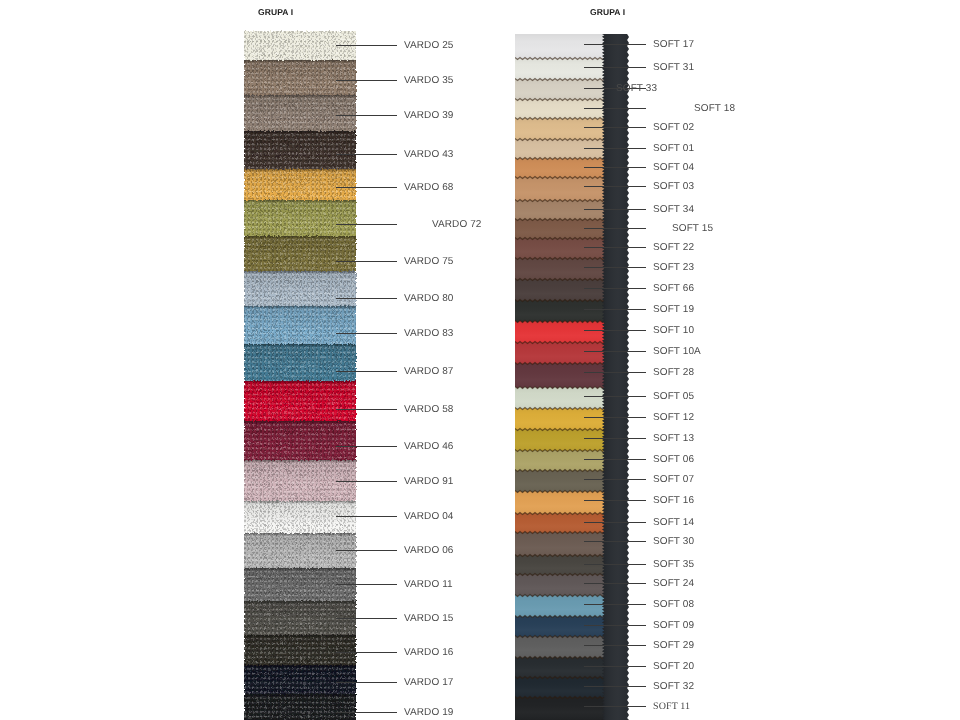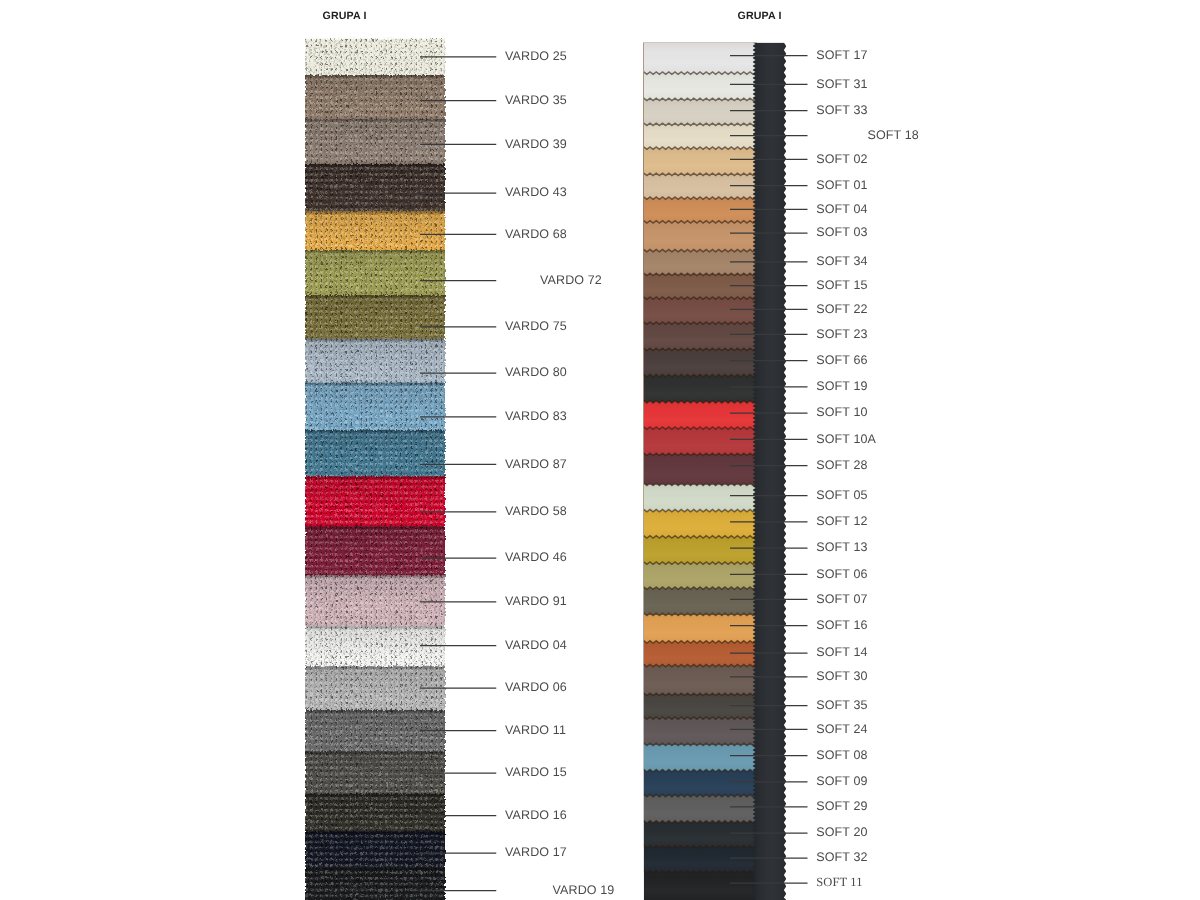--- a/index.html
+++ b/index.html
@@ -197,21 +197,21 @@
     <div class="lbl" style="left: 404px; top: 545px;">VARDO 06</div>
     <div class="lead" style="left: 336px; width: 61px; top: 584px;"></div>
     <div class="lbl" style="left: 404px; top: 579px;">VARDO 11</div>
     <div class="lead" style="left: 336px; width: 61px; top: 618px;"></div>
     <div class="lbl" style="left: 404px; top: 613px;">VARDO 15</div>
     <div class="lead" style="left: 336px; width: 61px; top: 652px;"></div>
     <div class="lbl" style="left: 404px; top: 647px;">VARDO 16</div>
     <div class="lead" style="left: 336px; width: 61px; top: 682px;"></div>
     <div class="lbl" style="left: 404px; top: 677px;">VARDO 17</div>
     <div class="lead" style="left: 336px; width: 61px; top: 712px;"></div>
-    <div class="lbl" style="left: 404px; top: 707px; margin-left: 38px;">VARDO 19</div>
+    <div class="lbl" style="left: 404px; top: 707px;">VARDO 19</div>
     <div class="coltitle" style="left: 590px; top: 7px;">GRUPA I</div>
     <div class="stack" style="left: 515px; width: 90px; top: 34px; height: 686px;">
       <svg width="90" height="692" viewBox="0 0 90 692" style="position: absolute; left: 0px; top: 0px;">
         <g>
           <path d="M0,0 L90,0 L90.00,686.00 L0.00,686.00 Z" fill="#212325"></path>
           <path d="M0,662.50 L90,662.50 L90.00,686.00 L0.00,686.00 Z" fill="url(#lgrad)"></path>
         </g>
         <g>
           <path d="M0,0 L90,0 L90.00,662.50 L87.50,664.40 L85.00,662.50 L82.50,664.40 L80.00,662.50 L77.50,664.40 L75.00,662.50 L72.50,664.40 L70.00,662.50 L67.50,664.40 L65.00,662.50 L62.50,664.40 L60.00,662.50 L57.50,664.40 L55.00,662.50 L52.50,664.40 L50.00,662.50 L47.50,664.40 L45.00,662.50 L42.50,664.40 L40.00,662.50 L37.50,664.40 L35.00,662.50 L32.50,664.40 L30.00,662.50 L27.50,664.40 L25.00,662.50 L22.50,664.40 L20.00,662.50 L17.50,664.40 L15.00,662.50 L12.50,664.40 L10.00,662.50 L7.50,664.40 L5.00,662.50 L2.50,664.40 L0.00,662.50 Z" fill="#202931"></path>
           <path d="M0,642.50 L90,642.50 L90.00,662.50 L87.50,664.40 L85.00,662.50 L82.50,664.40 L80.00,662.50 L77.50,664.40 L75.00,662.50 L72.50,664.40 L70.00,662.50 L67.50,664.40 L65.00,662.50 L62.50,664.40 L60.00,662.50 L57.50,664.40 L55.00,662.50 L52.50,664.40 L50.00,662.50 L47.50,664.40 L45.00,662.50 L42.50,664.40 L40.00,662.50 L37.50,664.40 L35.00,662.50 L32.50,664.40 L30.00,662.50 L27.50,664.40 L25.00,662.50 L22.50,664.40 L20.00,662.50 L17.50,664.40 L15.00,662.50 L12.50,664.40 L10.00,662.50 L7.50,664.40 L5.00,662.50 L2.50,664.40 L0.00,662.50 Z" fill="url(#lgrad)"></path>
@@ -378,35 +378,35 @@
       <svg width="27" height="686" viewBox="0 0 27 686" style="position: absolute; left: 0px; top: 0px;">
         <path d="M2.40,0 L25.1,0 L27.00,3.00 L25.10,6.00 L27.00,9.00 L25.10,12.00 L27.00,15.00 L25.10,18.00 L27.00,21.00 L25.10,24.00 L27.00,27.00 L25.10,30.00 L27.00,33.00 L25.10,36.00 L27.00,39.00 L25.10,42.00 L27.00,45.00 L25.10,48.00 L27.00,51.00 L25.10,54.00 L27.00,57.00 L25.10,60.00 L27.00,63.00 L25.10,66.00 L27.00,69.00 L25.10,72.00 L27.00,75.00 L25.10,78.00 L27.00,81.00 L25.10,84.00 L27.00,87.00 L25.10,90.00 L27.00,93.00 L25.10,96.00 L27.00,99.00 L25.10,102.00 L27.00,105.00 L25.10,108.00 L27.00,111.00 L25.10,114.00 L27.00,117.00 L25.10,120.00 L27.00,123.00 L25.10,126.00 L27.00,129.00 L25.10,132.00 L27.00,135.00 L25.10,138.00 L27.00,141.00 L25.10,144.00 L27.00,147.00 L25.10,150.00 L27.00,153.00 L25.10,156.00 L27.00,159.00 L25.10,162.00 L27.00,165.00 L25.10,168.00 L27.00,171.00 L25.10,174.00 L27.00,177.00 L25.10,180.00 L27.00,183.00 L25.10,186.00 L27.00,189.00 L25.10,192.00 L27.00,195.00 L25.10,198.00 L27.00,201.00 L25.10,204.00 L27.00,207.00 L25.10,210.00 L27.00,213.00 L25.10,216.00 L27.00,219.00 L25.10,222.00 L27.00,225.00 L25.10,228.00 L27.00,231.00 L25.10,234.00 L27.00,237.00 L25.10,240.00 L27.00,243.00 L25.10,246.00 L27.00,249.00 L25.10,252.00 L27.00,255.00 L25.10,258.00 L27.00,261.00 L25.10,264.00 L27.00,267.00 L25.10,270.00 L27.00,273.00 L25.10,276.00 L27.00,279.00 L25.10,282.00 L27.00,285.00 L25.10,288.00 L27.00,291.00 L25.10,294.00 L27.00,297.00 L25.10,300.00 L27.00,303.00 L25.10,306.00 L27.00,309.00 L25.10,312.00 L27.00,315.00 L25.10,318.00 L27.00,321.00 L25.10,324.00 L27.00,327.00 L25.10,330.00 L27.00,333.00 L25.10,336.00 L27.00,339.00 L25.10,342.00 L27.00,345.00 L25.10,348.00 L27.00,351.00 L25.10,354.00 L27.00,357.00 L25.10,360.00 L27.00,363.00 L25.10,366.00 L27.00,369.00 L25.10,372.00 L27.00,375.00 L25.10,378.00 L27.00,381.00 L25.10,384.00 L27.00,387.00 L25.10,390.00 L27.00,393.00 L25.10,396.00 L27.00,399.00 L25.10,402.00 L27.00,405.00 L25.10,408.00 L27.00,411.00 L25.10,414.00 L27.00,417.00 L25.10,420.00 L27.00,423.00 L25.10,426.00 L27.00,429.00 L25.10,432.00 L27.00,435.00 L25.10,438.00 L27.00,441.00 L25.10,444.00 L27.00,447.00 L25.10,450.00 L27.00,453.00 L25.10,456.00 L27.00,459.00 L25.10,462.00 L27.00,465.00 L25.10,468.00 L27.00,471.00 L25.10,474.00 L27.00,477.00 L25.10,480.00 L27.00,483.00 L25.10,486.00 L27.00,489.00 L25.10,492.00 L27.00,495.00 L25.10,498.00 L27.00,501.00 L25.10,504.00 L27.00,507.00 L25.10,510.00 L27.00,513.00 L25.10,516.00 L27.00,519.00 L25.10,522.00 L27.00,525.00 L25.10,528.00 L27.00,531.00 L25.10,534.00 L27.00,537.00 L25.10,540.00 L27.00,543.00 L25.10,546.00 L27.00,549.00 L25.10,552.00 L27.00,555.00 L25.10,558.00 L27.00,561.00 L25.10,564.00 L27.00,567.00 L25.10,570.00 L27.00,573.00 L25.10,576.00 L27.00,579.00 L25.10,582.00 L27.00,585.00 L25.10,588.00 L27.00,591.00 L25.10,594.00 L27.00,597.00 L25.10,600.00 L27.00,603.00 L25.10,606.00 L27.00,609.00 L25.10,612.00 L27.00,615.00 L25.10,618.00 L27.00,621.00 L25.10,624.00 L27.00,627.00 L25.10,630.00 L27.00,633.00 L25.10,636.00 L27.00,639.00 L25.10,642.00 L27.00,645.00 L25.10,648.00 L27.00,651.00 L25.10,654.00 L27.00,657.00 L25.10,660.00 L27.00,663.00 L25.10,666.00 L27.00,669.00 L25.10,672.00 L27.00,675.00 L25.10,678.00 L27.00,681.00 L25.10,684.00 L27.00,686.00 L2.40,686 L0.00,684.40 L2.40,682.80 L0.00,681.20 L2.40,679.60 L0.00,678.00 L2.40,676.40 L0.00,674.80 L2.40,673.20 L0.00,671.60 L2.40,670.00 L0.00,668.40 L2.40,666.80 L0.00,665.20 L2.40,663.60 L0.00,662.00 L2.40,660.40 L0.00,658.80 L2.40,657.20 L0.00,655.60 L2.40,654.00 L0.00,652.40 L2.40,650.80 L0.00,649.20 L2.40,647.60 L0.00,646.00 L2.40,644.40 L0.00,642.80 L2.40,641.20 L0.00,639.60 L2.40,638.00 L0.00,636.40 L2.40,634.80 L0.00,633.20 L2.40,631.60 L0.00,630.00 L2.40,628.40 L0.00,626.80 L2.40,625.20 L0.00,623.60 L2.40,622.00 L0.00,620.40 L2.40,618.80 L0.00,617.20 L2.40,615.60 L0.00,614.00 L2.40,612.40 L0.00,610.80 L2.40,609.20 L0.00,607.60 L2.40,606.00 L0.00,604.40 L2.40,602.80 L0.00,601.20 L2.40,599.60 L0.00,598.00 L2.40,596.40 L0.00,594.80 L2.40,593.20 L0.00,591.60 L2.40,590.00 L0.00,588.40 L2.40,586.80 L0.00,585.20 L2.40,583.60 L0.00,582.00 L2.40,580.40 L0.00,578.80 L2.40,577.20 L0.00,575.60 L2.40,574.00 L0.00,572.40 L2.40,570.80 L0.00,569.20 L2.40,567.60 L0.00,566.00 L2.40,564.40 L0.00,562.80 L2.40,561.20 L0.00,559.60 L2.40,558.00 L0.00,556.40 L2.40,554.80 L0.00,553.20 L2.40,551.60 L0.00,550.00 L2.40,548.40 L0.00,546.80 L2.40,545.20 L0.00,543.60 L2.40,542.00 L0.00,540.40 L2.40,538.80 L0.00,537.20 L2.40,535.60 L0.00,534.00 L2.40,532.40 L0.00,530.80 L2.40,529.20 L0.00,527.60 L2.40,526.00 L0.00,524.40 L2.40,522.80 L0.00,521.20 L2.40,519.60 L0.00,518.00 L2.40,516.40 L0.00,514.80 L2.40,513.20 L0.00,511.60 L2.40,510.00 L0.00,508.40 L2.40,506.80 L0.00,505.20 L2.40,503.60 L0.00,502.00 L2.40,500.40 L0.00,498.80 L2.40,497.20 L0.00,495.60 L2.40,494.00 L0.00,492.40 L2.40,490.80 L0.00,489.20 L2.40,487.60 L0.00,486.00 L2.40,484.40 L0.00,482.80 L2.40,481.20 L0.00,479.60 L2.40,478.00 L0.00,476.40 L2.40,474.80 L0.00,473.20 L2.40,471.60 L0.00,470.00 L2.40,468.40 L0.00,466.80 L2.40,465.20 L0.00,463.60 L2.40,462.00 L0.00,460.40 L2.40,458.80 L0.00,457.20 L2.40,455.60 L0.00,454.00 L2.40,452.40 L0.00,450.80 L2.40,449.20 L0.00,447.60 L2.40,446.00 L0.00,444.40 L2.40,442.80 L0.00,441.20 L2.40,439.60 L0.00,438.00 L2.40,436.40 L0.00,434.80 L2.40,433.20 L0.00,431.60 L2.40,430.00 L0.00,428.40 L2.40,426.80 L0.00,425.20 L2.40,423.60 L0.00,422.00 L2.40,420.40 L0.00,418.80 L2.40,417.20 L0.00,415.60 L2.40,414.00 L0.00,412.40 L2.40,410.80 L0.00,409.20 L2.40,407.60 L0.00,406.00 L2.40,404.40 L0.00,402.80 L2.40,401.20 L0.00,399.60 L2.40,398.00 L0.00,396.40 L2.40,394.80 L0.00,393.20 L2.40,391.60 L0.00,390.00 L2.40,388.40 L0.00,386.80 L2.40,385.20 L0.00,383.60 L2.40,382.00 L0.00,380.40 L2.40,378.80 L0.00,377.20 L2.40,375.60 L0.00,374.00 L2.40,372.40 L0.00,370.80 L2.40,369.20 L0.00,367.60 L2.40,366.00 L0.00,364.40 L2.40,362.80 L0.00,361.20 L2.40,359.60 L0.00,358.00 L2.40,356.40 L0.00,354.80 L2.40,353.20 L0.00,351.60 L2.40,350.00 L0.00,348.40 L2.40,346.80 L0.00,345.20 L2.40,343.60 L0.00,342.00 L2.40,340.40 L0.00,338.80 L2.40,337.20 L0.00,335.60 L2.40,334.00 L0.00,332.40 L2.40,330.80 L0.00,329.20 L2.40,327.60 L0.00,326.00 L2.40,324.40 L0.00,322.80 L2.40,321.20 L0.00,319.60 L2.40,318.00 L0.00,316.40 L2.40,314.80 L0.00,313.20 L2.40,311.60 L0.00,310.00 L2.40,308.40 L0.00,306.80 L2.40,305.20 L0.00,303.60 L2.40,302.00 L0.00,300.40 L2.40,298.80 L0.00,297.20 L2.40,295.60 L0.00,294.00 L2.40,292.40 L0.00,290.80 L2.40,289.20 L0.00,287.60 L2.40,286.00 L0.00,284.40 L2.40,282.80 L0.00,281.20 L2.40,279.60 L0.00,278.00 L2.40,276.40 L0.00,274.80 L2.40,273.20 L0.00,271.60 L2.40,270.00 L0.00,268.40 L2.40,266.80 L0.00,265.20 L2.40,263.60 L0.00,262.00 L2.40,260.40 L0.00,258.80 L2.40,257.20 L0.00,255.60 L2.40,254.00 L0.00,252.40 L2.40,250.80 L0.00,249.20 L2.40,247.60 L0.00,246.00 L2.40,244.40 L0.00,242.80 L2.40,241.20 L0.00,239.60 L2.40,238.00 L0.00,236.40 L2.40,234.80 L0.00,233.20 L2.40,231.60 L0.00,230.00 L2.40,228.40 L0.00,226.80 L2.40,225.20 L0.00,223.60 L2.40,222.00 L0.00,220.40 L2.40,218.80 L0.00,217.20 L2.40,215.60 L0.00,214.00 L2.40,212.40 L0.00,210.80 L2.40,209.20 L0.00,207.60 L2.40,206.00 L0.00,204.40 L2.40,202.80 L0.00,201.20 L2.40,199.60 L0.00,198.00 L2.40,196.40 L0.00,194.80 L2.40,193.20 L0.00,191.60 L2.40,190.00 L0.00,188.40 L2.40,186.80 L0.00,185.20 L2.40,183.60 L0.00,182.00 L2.40,180.40 L0.00,178.80 L2.40,177.20 L0.00,175.60 L2.40,174.00 L0.00,172.40 L2.40,170.80 L0.00,169.20 L2.40,167.60 L0.00,166.00 L2.40,164.40 L0.00,162.80 L2.40,161.20 L0.00,159.60 L2.40,158.00 L0.00,156.40 L2.40,154.80 L0.00,153.20 L2.40,151.60 L0.00,150.00 L2.40,148.40 L0.00,146.80 L2.40,145.20 L0.00,143.60 L2.40,142.00 L0.00,140.40 L2.40,138.80 L0.00,137.20 L2.40,135.60 L0.00,134.00 L2.40,132.40 L0.00,130.80 L2.40,129.20 L0.00,127.60 L2.40,126.00 L0.00,124.40 L2.40,122.80 L0.00,121.20 L2.40,119.60 L0.00,118.00 L2.40,116.40 L0.00,114.80 L2.40,113.20 L0.00,111.60 L2.40,110.00 L0.00,108.40 L2.40,106.80 L0.00,105.20 L2.40,103.60 L0.00,102.00 L2.40,100.40 L0.00,98.80 L2.40,97.20 L0.00,95.60 L2.40,94.00 L0.00,92.40 L2.40,90.80 L0.00,89.20 L2.40,87.60 L0.00,86.00 L2.40,84.40 L0.00,82.80 L2.40,81.20 L0.00,79.60 L2.40,78.00 L0.00,76.40 L2.40,74.80 L0.00,73.20 L2.40,71.60 L0.00,70.00 L2.40,68.40 L0.00,66.80 L2.40,65.20 L0.00,63.60 L2.40,62.00 L0.00,60.40 L2.40,58.80 L0.00,57.20 L2.40,55.60 L0.00,54.00 L2.40,52.40 L0.00,50.80 L2.40,49.20 L0.00,47.60 L2.40,46.00 L0.00,44.40 L2.40,42.80 L0.00,41.20 L2.40,39.60 L0.00,38.00 L2.40,36.40 L0.00,34.80 L2.40,33.20 L0.00,31.60 L2.40,30.00 L0.00,28.40 L2.40,26.80 L0.00,25.20 L2.40,23.60 L0.00,22.00 L2.40,20.40 L0.00,18.80 L2.40,17.20 L0.00,15.60 L2.40,14.00 L0.00,12.40 L2.40,10.80 L0.00,9.20 L2.40,7.60 L0.00,6.00 L2.40,4.40 L0.00,2.80 L2.40,1.20 L0.00,0.00 Z" fill="#292d32"></path>
         <path d="M2.40,0 L25.1,0 L27.00,3.00 L25.10,6.00 L27.00,9.00 L25.10,12.00 L27.00,15.00 L25.10,18.00 L27.00,21.00 L25.10,24.00 L27.00,27.00 L25.10,30.00 L27.00,33.00 L25.10,36.00 L27.00,39.00 L25.10,42.00 L27.00,45.00 L25.10,48.00 L27.00,51.00 L25.10,54.00 L27.00,57.00 L25.10,60.00 L27.00,63.00 L25.10,66.00 L27.00,69.00 L25.10,72.00 L27.00,75.00 L25.10,78.00 L27.00,81.00 L25.10,84.00 L27.00,87.00 L25.10,90.00 L27.00,93.00 L25.10,96.00 L27.00,99.00 L25.10,102.00 L27.00,105.00 L25.10,108.00 L27.00,111.00 L25.10,114.00 L27.00,117.00 L25.10,120.00 L27.00,123.00 L25.10,126.00 L27.00,129.00 L25.10,132.00 L27.00,135.00 L25.10,138.00 L27.00,141.00 L25.10,144.00 L27.00,147.00 L25.10,150.00 L27.00,153.00 L25.10,156.00 L27.00,159.00 L25.10,162.00 L27.00,165.00 L25.10,168.00 L27.00,171.00 L25.10,174.00 L27.00,177.00 L25.10,180.00 L27.00,183.00 L25.10,186.00 L27.00,189.00 L25.10,192.00 L27.00,195.00 L25.10,198.00 L27.00,201.00 L25.10,204.00 L27.00,207.00 L25.10,210.00 L27.00,213.00 L25.10,216.00 L27.00,219.00 L25.10,222.00 L27.00,225.00 L25.10,228.00 L27.00,231.00 L25.10,234.00 L27.00,237.00 L25.10,240.00 L27.00,243.00 L25.10,246.00 L27.00,249.00 L25.10,252.00 L27.00,255.00 L25.10,258.00 L27.00,261.00 L25.10,264.00 L27.00,267.00 L25.10,270.00 L27.00,273.00 L25.10,276.00 L27.00,279.00 L25.10,282.00 L27.00,285.00 L25.10,288.00 L27.00,291.00 L25.10,294.00 L27.00,297.00 L25.10,300.00 L27.00,303.00 L25.10,306.00 L27.00,309.00 L25.10,312.00 L27.00,315.00 L25.10,318.00 L27.00,321.00 L25.10,324.00 L27.00,327.00 L25.10,330.00 L27.00,333.00 L25.10,336.00 L27.00,339.00 L25.10,342.00 L27.00,345.00 L25.10,348.00 L27.00,351.00 L25.10,354.00 L27.00,357.00 L25.10,360.00 L27.00,363.00 L25.10,366.00 L27.00,369.00 L25.10,372.00 L27.00,375.00 L25.10,378.00 L27.00,381.00 L25.10,384.00 L27.00,387.00 L25.10,390.00 L27.00,393.00 L25.10,396.00 L27.00,399.00 L25.10,402.00 L27.00,405.00 L25.10,408.00 L27.00,411.00 L25.10,414.00 L27.00,417.00 L25.10,420.00 L27.00,423.00 L25.10,426.00 L27.00,429.00 L25.10,432.00 L27.00,435.00 L25.10,438.00 L27.00,441.00 L25.10,444.00 L27.00,447.00 L25.10,450.00 L27.00,453.00 L25.10,456.00 L27.00,459.00 L25.10,462.00 L27.00,465.00 L25.10,468.00 L27.00,471.00 L25.10,474.00 L27.00,477.00 L25.10,480.00 L27.00,483.00 L25.10,486.00 L27.00,489.00 L25.10,492.00 L27.00,495.00 L25.10,498.00 L27.00,501.00 L25.10,504.00 L27.00,507.00 L25.10,510.00 L27.00,513.00 L25.10,516.00 L27.00,519.00 L25.10,522.00 L27.00,525.00 L25.10,528.00 L27.00,531.00 L25.10,534.00 L27.00,537.00 L25.10,540.00 L27.00,543.00 L25.10,546.00 L27.00,549.00 L25.10,552.00 L27.00,555.00 L25.10,558.00 L27.00,561.00 L25.10,564.00 L27.00,567.00 L25.10,570.00 L27.00,573.00 L25.10,576.00 L27.00,579.00 L25.10,582.00 L27.00,585.00 L25.10,588.00 L27.00,591.00 L25.10,594.00 L27.00,597.00 L25.10,600.00 L27.00,603.00 L25.10,606.00 L27.00,609.00 L25.10,612.00 L27.00,615.00 L25.10,618.00 L27.00,621.00 L25.10,624.00 L27.00,627.00 L25.10,630.00 L27.00,633.00 L25.10,636.00 L27.00,639.00 L25.10,642.00 L27.00,645.00 L25.10,648.00 L27.00,651.00 L25.10,654.00 L27.00,657.00 L25.10,660.00 L27.00,663.00 L25.10,666.00 L27.00,669.00 L25.10,672.00 L27.00,675.00 L25.10,678.00 L27.00,681.00 L25.10,684.00 L27.00,686.00 L2.40,686 L0.00,684.40 L2.40,682.80 L0.00,681.20 L2.40,679.60 L0.00,678.00 L2.40,676.40 L0.00,674.80 L2.40,673.20 L0.00,671.60 L2.40,670.00 L0.00,668.40 L2.40,666.80 L0.00,665.20 L2.40,663.60 L0.00,662.00 L2.40,660.40 L0.00,658.80 L2.40,657.20 L0.00,655.60 L2.40,654.00 L0.00,652.40 L2.40,650.80 L0.00,649.20 L2.40,647.60 L0.00,646.00 L2.40,644.40 L0.00,642.80 L2.40,641.20 L0.00,639.60 L2.40,638.00 L0.00,636.40 L2.40,634.80 L0.00,633.20 L2.40,631.60 L0.00,630.00 L2.40,628.40 L0.00,626.80 L2.40,625.20 L0.00,623.60 L2.40,622.00 L0.00,620.40 L2.40,618.80 L0.00,617.20 L2.40,615.60 L0.00,614.00 L2.40,612.40 L0.00,610.80 L2.40,609.20 L0.00,607.60 L2.40,606.00 L0.00,604.40 L2.40,602.80 L0.00,601.20 L2.40,599.60 L0.00,598.00 L2.40,596.40 L0.00,594.80 L2.40,593.20 L0.00,591.60 L2.40,590.00 L0.00,588.40 L2.40,586.80 L0.00,585.20 L2.40,583.60 L0.00,582.00 L2.40,580.40 L0.00,578.80 L2.40,577.20 L0.00,575.60 L2.40,574.00 L0.00,572.40 L2.40,570.80 L0.00,569.20 L2.40,567.60 L0.00,566.00 L2.40,564.40 L0.00,562.80 L2.40,561.20 L0.00,559.60 L2.40,558.00 L0.00,556.40 L2.40,554.80 L0.00,553.20 L2.40,551.60 L0.00,550.00 L2.40,548.40 L0.00,546.80 L2.40,545.20 L0.00,543.60 L2.40,542.00 L0.00,540.40 L2.40,538.80 L0.00,537.20 L2.40,535.60 L0.00,534.00 L2.40,532.40 L0.00,530.80 L2.40,529.20 L0.00,527.60 L2.40,526.00 L0.00,524.40 L2.40,522.80 L0.00,521.20 L2.40,519.60 L0.00,518.00 L2.40,516.40 L0.00,514.80 L2.40,513.20 L0.00,511.60 L2.40,510.00 L0.00,508.40 L2.40,506.80 L0.00,505.20 L2.40,503.60 L0.00,502.00 L2.40,500.40 L0.00,498.80 L2.40,497.20 L0.00,495.60 L2.40,494.00 L0.00,492.40 L2.40,490.80 L0.00,489.20 L2.40,487.60 L0.00,486.00 L2.40,484.40 L0.00,482.80 L2.40,481.20 L0.00,479.60 L2.40,478.00 L0.00,476.40 L2.40,474.80 L0.00,473.20 L2.40,471.60 L0.00,470.00 L2.40,468.40 L0.00,466.80 L2.40,465.20 L0.00,463.60 L2.40,462.00 L0.00,460.40 L2.40,458.80 L0.00,457.20 L2.40,455.60 L0.00,454.00 L2.40,452.40 L0.00,450.80 L2.40,449.20 L0.00,447.60 L2.40,446.00 L0.00,444.40 L2.40,442.80 L0.00,441.20 L2.40,439.60 L0.00,438.00 L2.40,436.40 L0.00,434.80 L2.40,433.20 L0.00,431.60 L2.40,430.00 L0.00,428.40 L2.40,426.80 L0.00,425.20 L2.40,423.60 L0.00,422.00 L2.40,420.40 L0.00,418.80 L2.40,417.20 L0.00,415.60 L2.40,414.00 L0.00,412.40 L2.40,410.80 L0.00,409.20 L2.40,407.60 L0.00,406.00 L2.40,404.40 L0.00,402.80 L2.40,401.20 L0.00,399.60 L2.40,398.00 L0.00,396.40 L2.40,394.80 L0.00,393.20 L2.40,391.60 L0.00,390.00 L2.40,388.40 L0.00,386.80 L2.40,385.20 L0.00,383.60 L2.40,382.00 L0.00,380.40 L2.40,378.80 L0.00,377.20 L2.40,375.60 L0.00,374.00 L2.40,372.40 L0.00,370.80 L2.40,369.20 L0.00,367.60 L2.40,366.00 L0.00,364.40 L2.40,362.80 L0.00,361.20 L2.40,359.60 L0.00,358.00 L2.40,356.40 L0.00,354.80 L2.40,353.20 L0.00,351.60 L2.40,350.00 L0.00,348.40 L2.40,346.80 L0.00,345.20 L2.40,343.60 L0.00,342.00 L2.40,340.40 L0.00,338.80 L2.40,337.20 L0.00,335.60 L2.40,334.00 L0.00,332.40 L2.40,330.80 L0.00,329.20 L2.40,327.60 L0.00,326.00 L2.40,324.40 L0.00,322.80 L2.40,321.20 L0.00,319.60 L2.40,318.00 L0.00,316.40 L2.40,314.80 L0.00,313.20 L2.40,311.60 L0.00,310.00 L2.40,308.40 L0.00,306.80 L2.40,305.20 L0.00,303.60 L2.40,302.00 L0.00,300.40 L2.40,298.80 L0.00,297.20 L2.40,295.60 L0.00,294.00 L2.40,292.40 L0.00,290.80 L2.40,289.20 L0.00,287.60 L2.40,286.00 L0.00,284.40 L2.40,282.80 L0.00,281.20 L2.40,279.60 L0.00,278.00 L2.40,276.40 L0.00,274.80 L2.40,273.20 L0.00,271.60 L2.40,270.00 L0.00,268.40 L2.40,266.80 L0.00,265.20 L2.40,263.60 L0.00,262.00 L2.40,260.40 L0.00,258.80 L2.40,257.20 L0.00,255.60 L2.40,254.00 L0.00,252.40 L2.40,250.80 L0.00,249.20 L2.40,247.60 L0.00,246.00 L2.40,244.40 L0.00,242.80 L2.40,241.20 L0.00,239.60 L2.40,238.00 L0.00,236.40 L2.40,234.80 L0.00,233.20 L2.40,231.60 L0.00,230.00 L2.40,228.40 L0.00,226.80 L2.40,225.20 L0.00,223.60 L2.40,222.00 L0.00,220.40 L2.40,218.80 L0.00,217.20 L2.40,215.60 L0.00,214.00 L2.40,212.40 L0.00,210.80 L2.40,209.20 L0.00,207.60 L2.40,206.00 L0.00,204.40 L2.40,202.80 L0.00,201.20 L2.40,199.60 L0.00,198.00 L2.40,196.40 L0.00,194.80 L2.40,193.20 L0.00,191.60 L2.40,190.00 L0.00,188.40 L2.40,186.80 L0.00,185.20 L2.40,183.60 L0.00,182.00 L2.40,180.40 L0.00,178.80 L2.40,177.20 L0.00,175.60 L2.40,174.00 L0.00,172.40 L2.40,170.80 L0.00,169.20 L2.40,167.60 L0.00,166.00 L2.40,164.40 L0.00,162.80 L2.40,161.20 L0.00,159.60 L2.40,158.00 L0.00,156.40 L2.40,154.80 L0.00,153.20 L2.40,151.60 L0.00,150.00 L2.40,148.40 L0.00,146.80 L2.40,145.20 L0.00,143.60 L2.40,142.00 L0.00,140.40 L2.40,138.80 L0.00,137.20 L2.40,135.60 L0.00,134.00 L2.40,132.40 L0.00,130.80 L2.40,129.20 L0.00,127.60 L2.40,126.00 L0.00,124.40 L2.40,122.80 L0.00,121.20 L2.40,119.60 L0.00,118.00 L2.40,116.40 L0.00,114.80 L2.40,113.20 L0.00,111.60 L2.40,110.00 L0.00,108.40 L2.40,106.80 L0.00,105.20 L2.40,103.60 L0.00,102.00 L2.40,100.40 L0.00,98.80 L2.40,97.20 L0.00,95.60 L2.40,94.00 L0.00,92.40 L2.40,90.80 L0.00,89.20 L2.40,87.60 L0.00,86.00 L2.40,84.40 L0.00,82.80 L2.40,81.20 L0.00,79.60 L2.40,78.00 L0.00,76.40 L2.40,74.80 L0.00,73.20 L2.40,71.60 L0.00,70.00 L2.40,68.40 L0.00,66.80 L2.40,65.20 L0.00,63.60 L2.40,62.00 L0.00,60.40 L2.40,58.80 L0.00,57.20 L2.40,55.60 L0.00,54.00 L2.40,52.40 L0.00,50.80 L2.40,49.20 L0.00,47.60 L2.40,46.00 L0.00,44.40 L2.40,42.80 L0.00,41.20 L2.40,39.60 L0.00,38.00 L2.40,36.40 L0.00,34.80 L2.40,33.20 L0.00,31.60 L2.40,30.00 L0.00,28.40 L2.40,26.80 L0.00,25.20 L2.40,23.60 L0.00,22.00 L2.40,20.40 L0.00,18.80 L2.40,17.20 L0.00,15.60 L2.40,14.00 L0.00,12.40 L2.40,10.80 L0.00,9.20 L2.40,7.60 L0.00,6.00 L2.40,4.40 L0.00,2.80 L2.40,1.20 L0.00,0.00 Z" fill="url(#stripgrad)"></path>
       </svg>
     </div>
     <div class="lead" style="left: 584px; width: 62px; top: 44px;"></div>
     <div class="lbl" style="left: 653px; top: 39px;">SOFT 17</div>
     <div class="lead" style="left: 584px; width: 62px; top: 67px;"></div>
     <div class="lbl" style="left: 653px; top: 62px;">SOFT 31</div>
     <div class="lead" style="left: 584px; width: 62px; top: 88px;"></div>
-    <div class="lbl" style="left: 653px; top: 83px;">SOFT 33</div>
+    <div class="lbl" style="left: 616px; top: 83px;">SOFT 33</div>
     <div class="lead" style="left: 584px; width: 62px; top: 108px;"></div>
     <div class="lbl" style="left: 653px; top: 103px; margin-left: 41px;">SOFT 18</div>
     <div class="lead" style="left: 584px; width: 62px; top: 127px;"></div>
     <div class="lbl" style="left: 653px; top: 122px;">SOFT 02</div>
     <div class="lead" style="left: 584px; width: 62px; top: 148px;"></div>
     <div class="lbl" style="left: 653px; top: 143px;">SOFT 01</div>
     <div class="lead" style="left: 584px; width: 62px; top: 167px;"></div>
     <div class="lbl" style="left: 653px; top: 162px;">SOFT 04</div>
     <div class="lead" style="left: 584px; width: 62px; top: 186px;"></div>
     <div class="lbl" style="left: 653px; top: 181px;">SOFT 03</div>
     <div class="lead" style="left: 584px; width: 62px; top: 209px;"></div>
     <div class="lbl" style="left: 653px; top: 204px;">SOFT 34</div>
     <div class="lead" style="left: 584px; width: 62px; top: 228px;"></div>
-    <div class="lbl" style="left: 653px; top: 223px;">SOFT 15</div>
+    <div class="lbl" style="left: 672px; top: 223px;">SOFT 15</div>
     <div class="lead" style="left: 584px; width: 62px; top: 247px;"></div>
     <div class="lbl" style="left: 653px; top: 242px;">SOFT 22</div>
     <div class="lead" style="left: 584px; width: 62px; top: 267px;"></div>
     <div class="lbl" style="left: 653px; top: 262px;">SOFT 23</div>
     <div class="lead" style="left: 584px; width: 62px; top: 288px;"></div>
     <div class="lbl" style="left: 653px; top: 283px;">SOFT 66</div>
     <div class="lead" style="left: 584px; width: 62px; top: 309px;"></div>
     <div class="lbl" style="left: 653px; top: 304px;">SOFT 19</div>
     <div class="lead" style="left: 584px; width: 62px; top: 330px;"></div>
     <div class="lbl" style="left: 653px; top: 325px;">SOFT 10</div>

